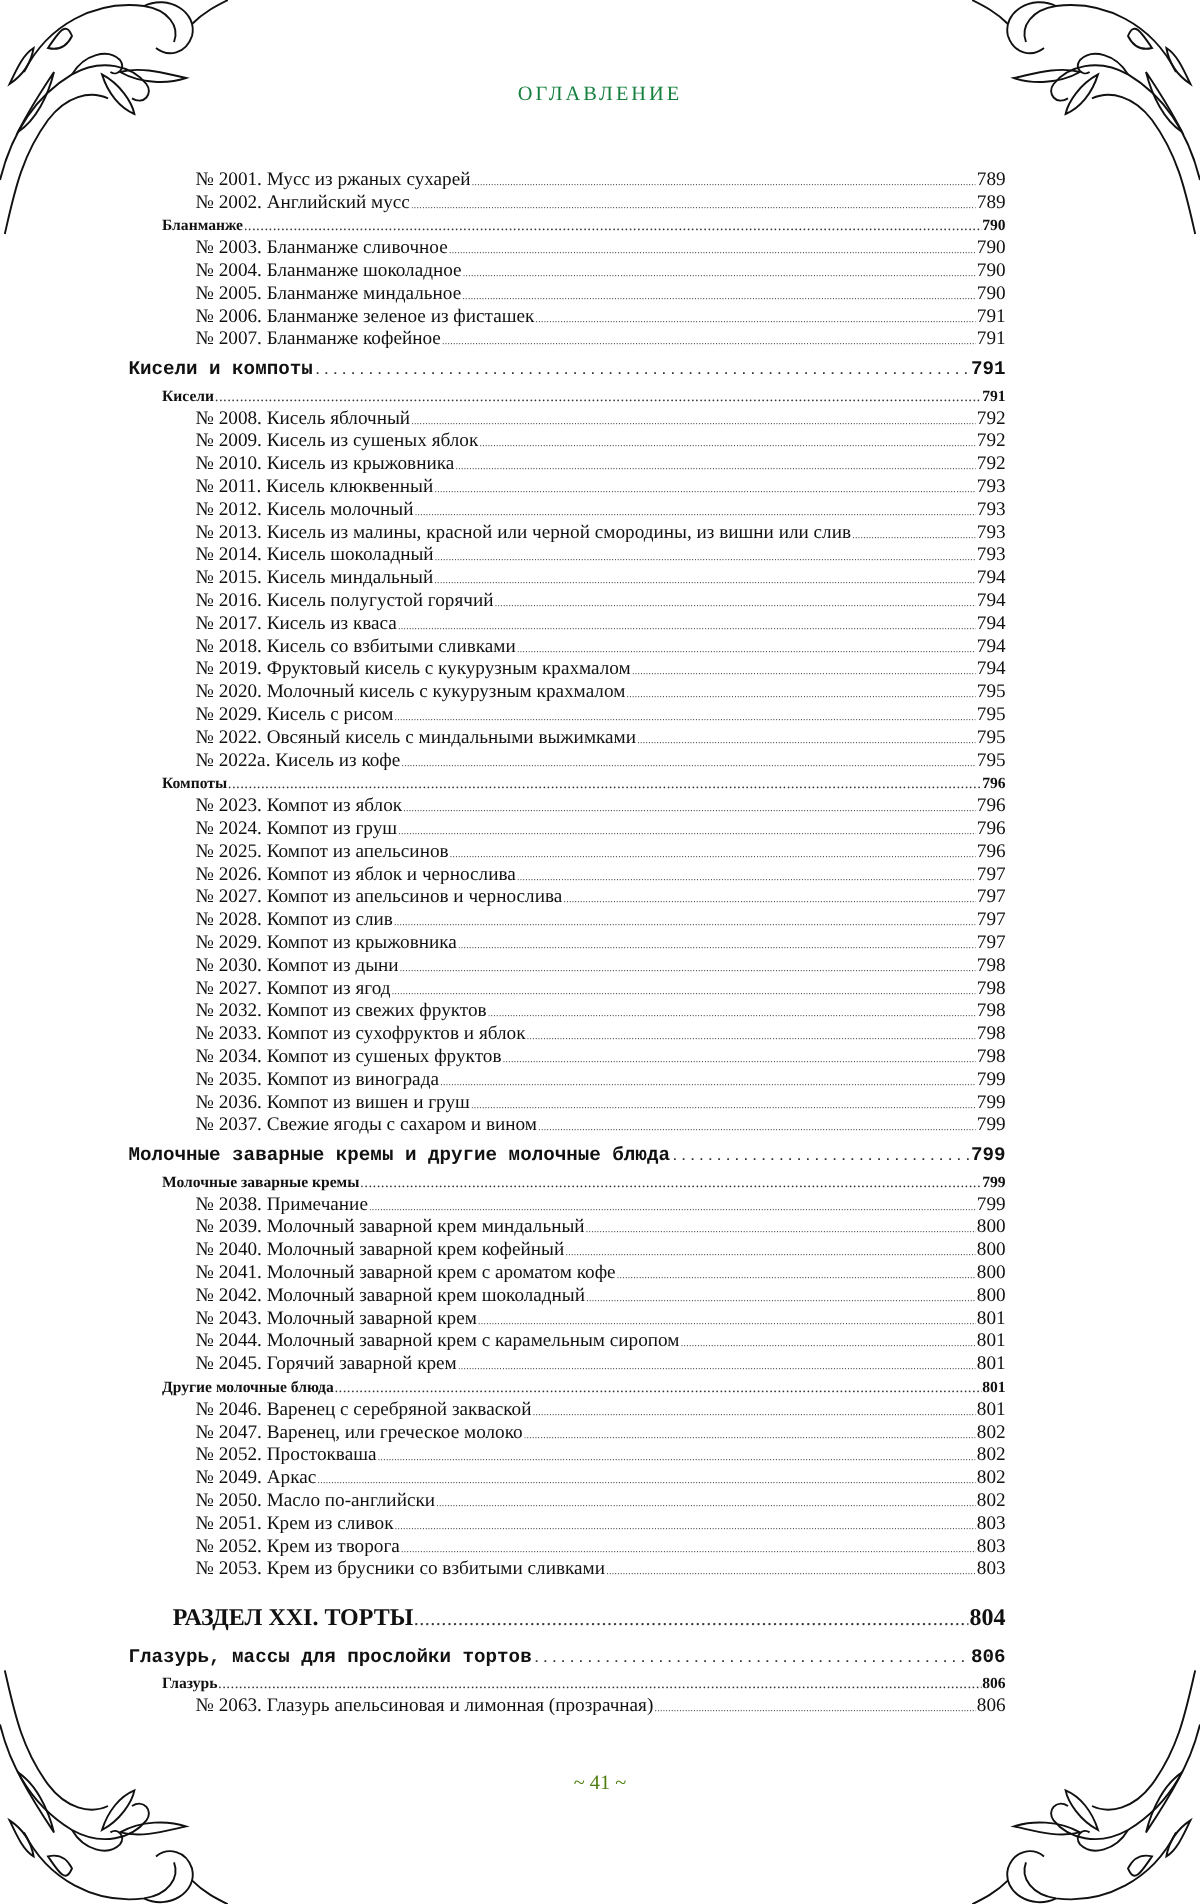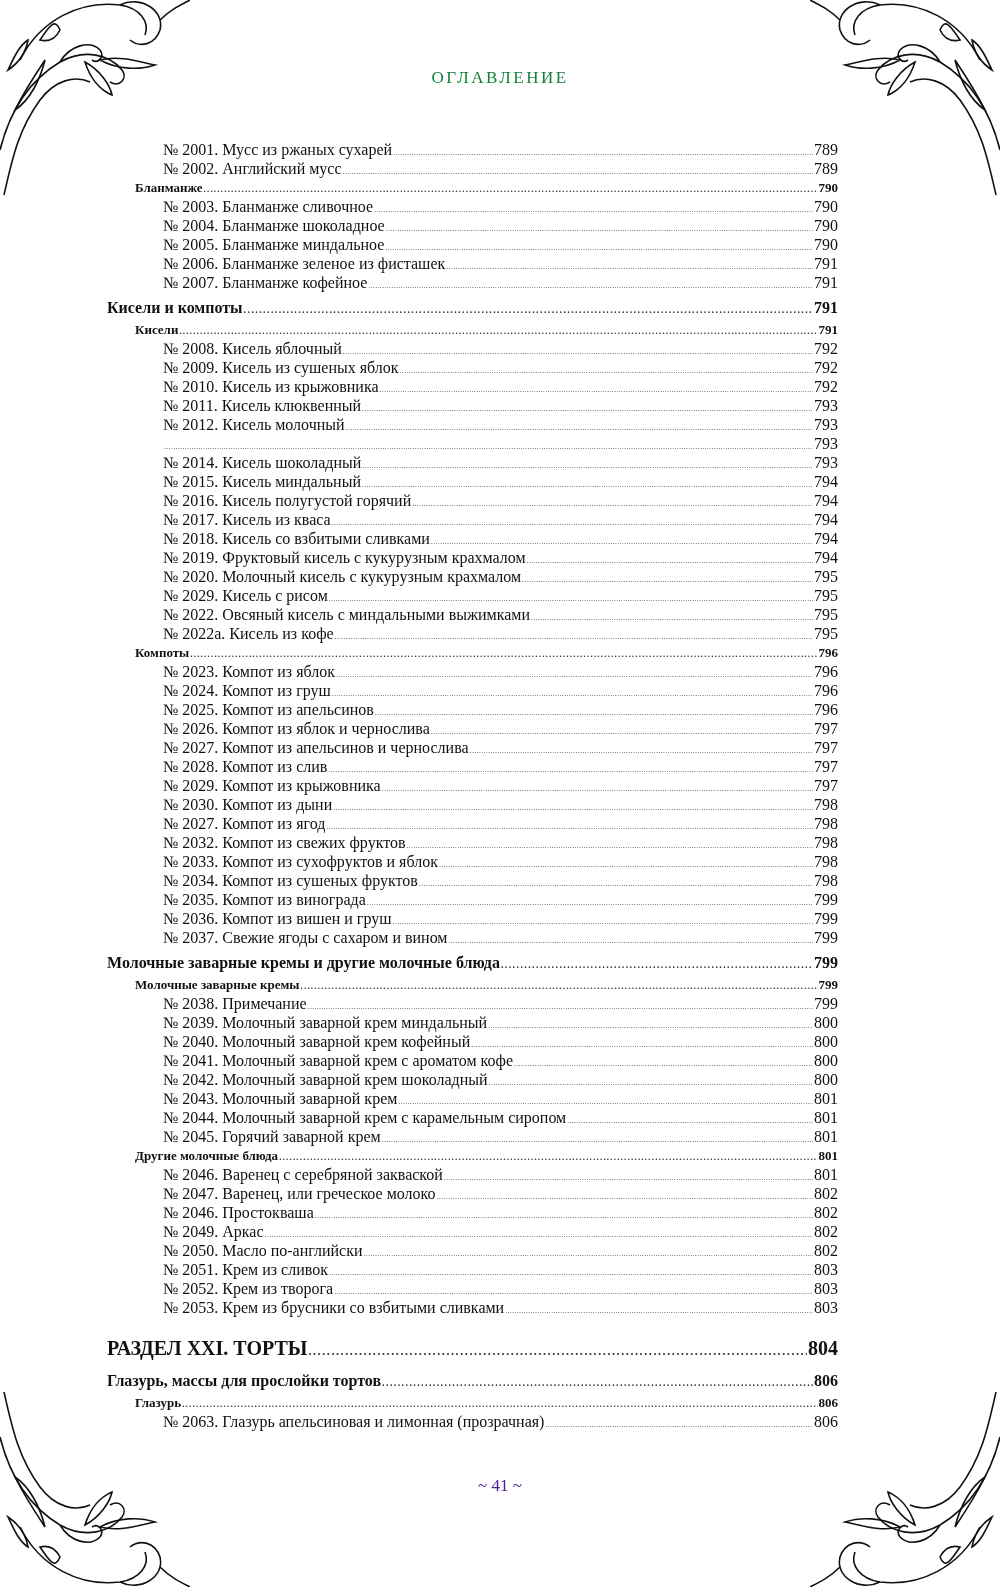--- a/index.html
+++ b/index.html
@@ -12,27 +12,27 @@
   #toc { position: absolute; top: 140px; left: 107px; width: 731px; }
   .row { display: flex; align-items: baseline; white-space: nowrap; }
   .row .lbl { flex: 0 0 auto; }
   .row .dots { flex: 1 1 auto; overflow: hidden; margin: 0 1px; color: #333; }
   .row .dots::after { content: "........................................................................................................................................................................................................................................................................................................................................................"; letter-spacing: 0.5px; }
   .row .pg { flex: 0 0 auto; }
   .lv3 { padding-left: 56px; font-size: 16px; height: 19px; line-height: 19px; }
   .lv3 .dots::after { font-size: 8px; letter-spacing: 0.3px; }
   .lv2 { padding-left: 28px; font-size: 13px; font-weight: bold; height: 19px; line-height: 19px; }
   .lv2 .dots::after { font-size: 9px; letter-spacing: 1.2px; }
-  .lv1 { padding-left: 0; font-size: 16px; font-weight: bold; height: 24px; line-height: 24px; }
+  .lv1 { padding-left: 0; font-size: 16px; font-weight: bold; height: 24px; line-height: 24px; font-family: Liberation Mono, monospace; }
   .lv1 .dots::after { font-size: 10px; letter-spacing: 1.4px; }
-  .lv0 { padding-left: 0; font-size: 20px; font-weight: bold; height: 34px; line-height: 34px; }
+  .lv0 { padding-left: 0; font-size: 20px; font-weight: bold; height: 34px; line-height: 34px; margin-left: 37px; }
   .lv0 .dots::after { font-size: 12px; letter-spacing: 1.6px; }
   .gap-s { height: 4px; }
   .gap-m { height: 14px; }
-  #pagenum { position: absolute; top: 1476px; left: 0; width: 1000px; text-align: center; font-size: 17px; color: #4c1d95; }
+  #pagenum { position: absolute; top: 1476px; left: 0; width: 1000px; text-align: center; font-size: 17px; color: #4d7c0f; }
 </style>
 </head>
 <body>
 
 <div class="ornament" style="left:0;top:0;">
   <svg width="190" height="200" viewBox="0 0 190 200" fill="none" stroke="#111" stroke-width="1.6">
     <path d="M0 150 C10 110, 30 80, 60 62 C85 48, 110 55, 122 70 C128 78, 120 88, 110 82"></path>
     <path d="M4 195 C12 160, 18 130, 40 100 C55 80, 75 75, 90 82"></path>
     <path d="M20 60 C40 20, 80 0, 120 5 C140 8, 150 22, 145 35"></path>
     <path d="M60 62 C70 45, 90 40, 100 50 C105 57, 98 64, 92 60"></path>
@@ -164,20 +164,21 @@
       <span class="lbl">№ 2011. Кисель клюквенный</span>
       <span class="dots"></span>
       <span class="pg">793</span>
     </div>
     <div class="row lv3">
       <span class="lbl">№ 2012. Кисель молочный</span>
       <span class="dots"></span>
       <span class="pg">793</span>
     </div>
     <div class="row lv3">
+      <span class="lbl">№ 2013. Кисель из малины, красной или черной смородины, из вишни или слив</span>
       <span class="dots"></span>
       <span class="pg">793</span>
     </div>
     <div class="row lv3">
       <span class="lbl">№ 2014. Кисель шоколадный</span>
       <span class="dots"></span>
       <span class="pg">793</span>
     </div>
     <div class="row lv3">
       <span class="lbl">№ 2015. Кисель миндальный</span>
@@ -364,21 +365,21 @@
       <span class="lbl">№ 2046. Варенец с серебряной закваской</span>
       <span class="dots"></span>
       <span class="pg">801</span>
     </div>
     <div class="row lv3">
       <span class="lbl">№ 2047. Варенец, или греческое молоко</span>
       <span class="dots"></span>
       <span class="pg">802</span>
     </div>
     <div class="row lv3">
-      <span class="lbl">№ 2046. Простокваша</span>
+      <span class="lbl">№ 2052. Простокваша</span>
       <span class="dots"></span>
       <span class="pg">802</span>
     </div>
     <div class="row lv3">
       <span class="lbl">№ 2049. Аркас</span>
       <span class="dots"></span>
       <span class="pg">802</span>
     </div>
     <div class="row lv3">
       <span class="lbl">№ 2050. Масло по-английски</span>

